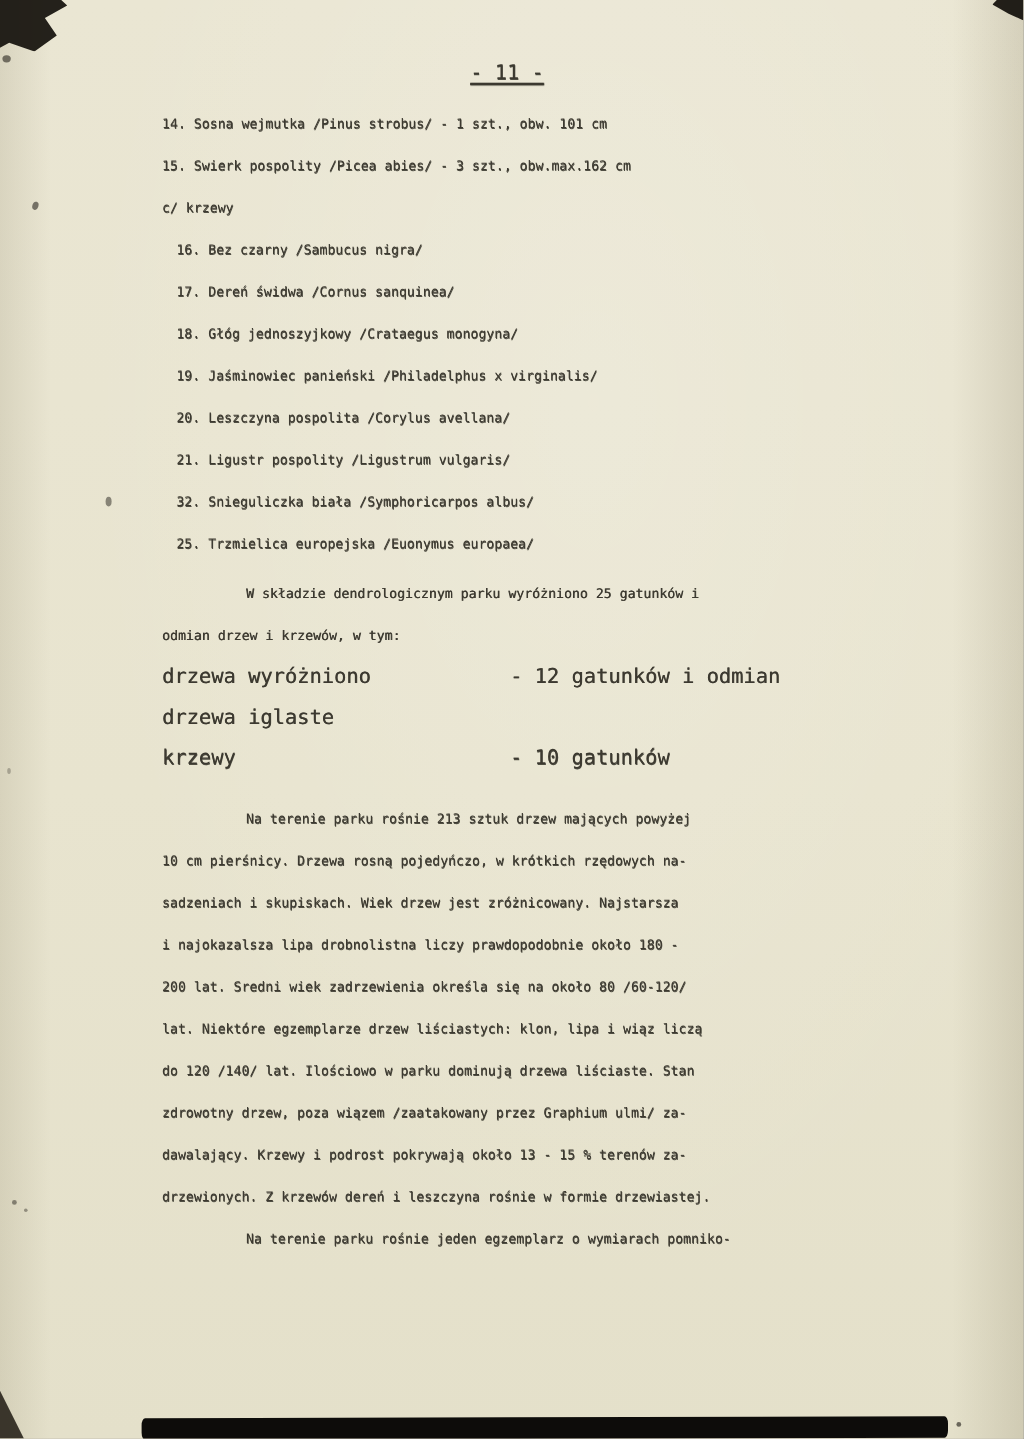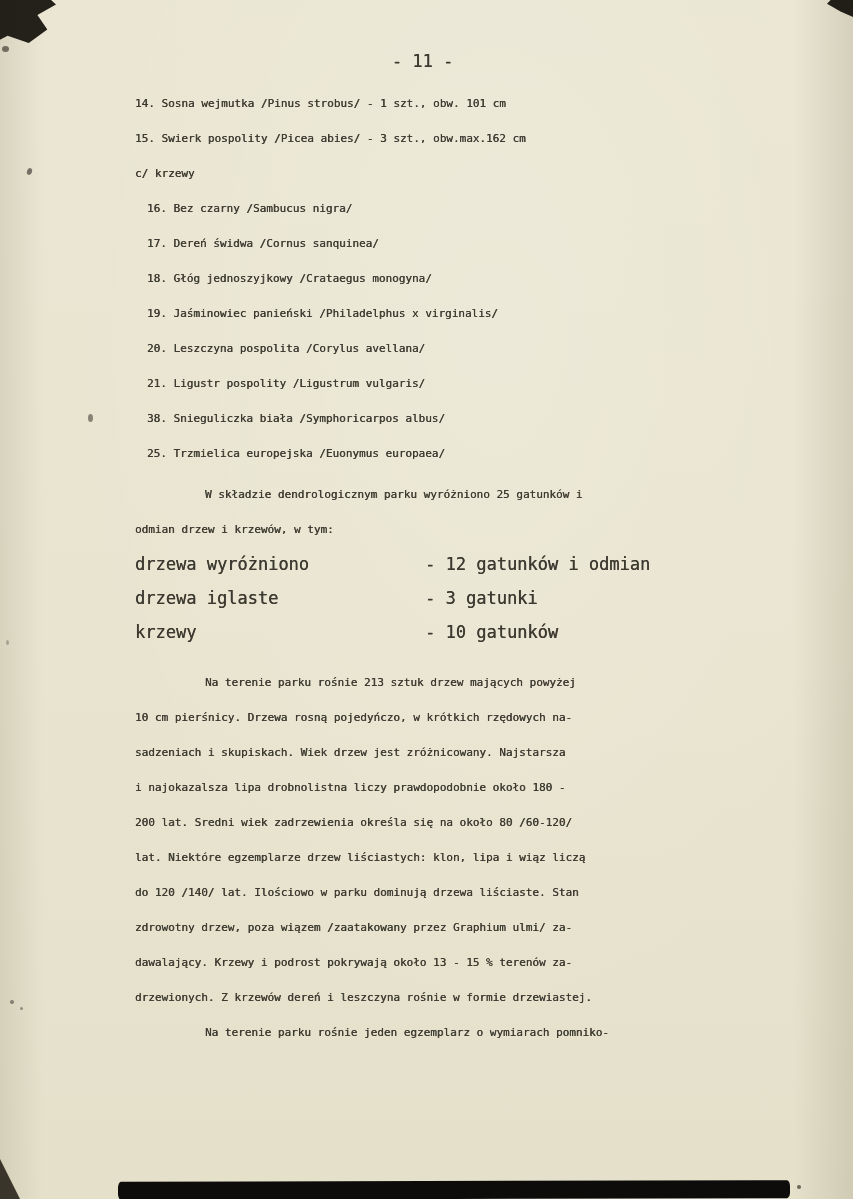--- a/index.html
+++ b/index.html
@@ -15,21 +15,21 @@
       linear-gradient(180deg, #eae6d3 0%, #e8e4cf 55%, #e4e0ca 100%);
     overflow:hidden;
     font-family:"DejaVu Sans Mono","Liberation Mono",monospace;
     font-size:17px;
     color:#3c3930;
   }
   .txt { text-shadow:0.35px 0.25px 0.35px rgba(52,50,41,0.85); white-space:pre; }
   .pageno {
     position:absolute; left:0; top:44px; width:845px;
     text-align:center; line-height:35px;
-    text-underline-offset:3px; text-decoration-thickness:1.5px;
+    text-decoration:underline; text-underline-offset:3px; text-decoration-thickness:1.5px;
   }
   .content { position:absolute; left:135px; top:86px; width:700px; }
   .line { height:35px; line-height:35px; font-weight:normal; font-size:11px; }
   .sh-ind { padding-left:12px; }
   .ind { text-indent:70px; }
   .heading {
     margin-top:26px;
     text-decoration:underline; text-underline-offset:4px; text-decoration-thickness:1.5px;
   }
   .intro-first { margin-top:6px; }
@@ -79,34 +79,33 @@
     <p class="line txt">15. Swierk pospolity /Picea abies/ - 3 szt., obw.max.162 cm</p>
 
     <p class="line txt">c/ krzewy</p>
 
     <p class="line txt sh-ind">16. Bez czarny /Sambucus nigra/</p>
     <p class="line txt sh-ind">17. Dereń świdwa /Cornus sanquinea/</p>
     <p class="line txt sh-ind">18. Głóg jednoszyjkowy /Crataegus monogyna/</p>
     <p class="line txt sh-ind">19. Jaśminowiec panieński /Philadelphus x virginalis/</p>
     <p class="line txt sh-ind">20. Leszczyna pospolita /Corylus avellana/</p>
     <p class="line txt sh-ind">21. Ligustr pospolity /Ligustrum vulgaris/</p>
-    <p class="line txt sh-ind">38. Snieguliczka biała /Symphoricarpos albus/</p>
+    <p class="line txt sh-ind">32. Snieguliczka biała /Symphoricarpos albus/</p>
     <p class="line txt sh-ind">25. Trzmielica europejska /Euonymus europaea/</p>
 
 
     <p class="line txt ind intro-first">W składzie dendrologicznym parku wyróżniono 25 gatunków i</p>
     <p class="line txt">odmian drzew i krzewów, w tym:</p>
 
     <div class="stat">
       <span class="stat-label txt">drzewa wyróżniono</span>
       <span class="stat-value txt">- 12 gatunków i odmian</span>
     </div>
     <div class="stat">
       <span class="stat-label txt">drzewa iglaste</span>
-      <span class="stat-value txt">- 3 gatunki</span>
     </div>
     <div class="stat">
       <span class="stat-label txt">krzewy</span>
       <span class="stat-value txt">- 10 gatunków</span>
     </div>
 
     <p class="line txt ind para-first">Na terenie parku rośnie 213 sztuk drzew mających powyżej</p>
     <p class="line txt">10 cm pierśnicy. Drzewa rosną pojedyńczo, w krótkich rzędowych na-</p>
     <p class="line txt">sadzeniach i skupiskach. Wiek drzew jest zróżnicowany. Najstarsza</p>
     <p class="line txt">i najokazalsza lipa drobnolistna liczy prawdopodobnie około 180 -</p>

